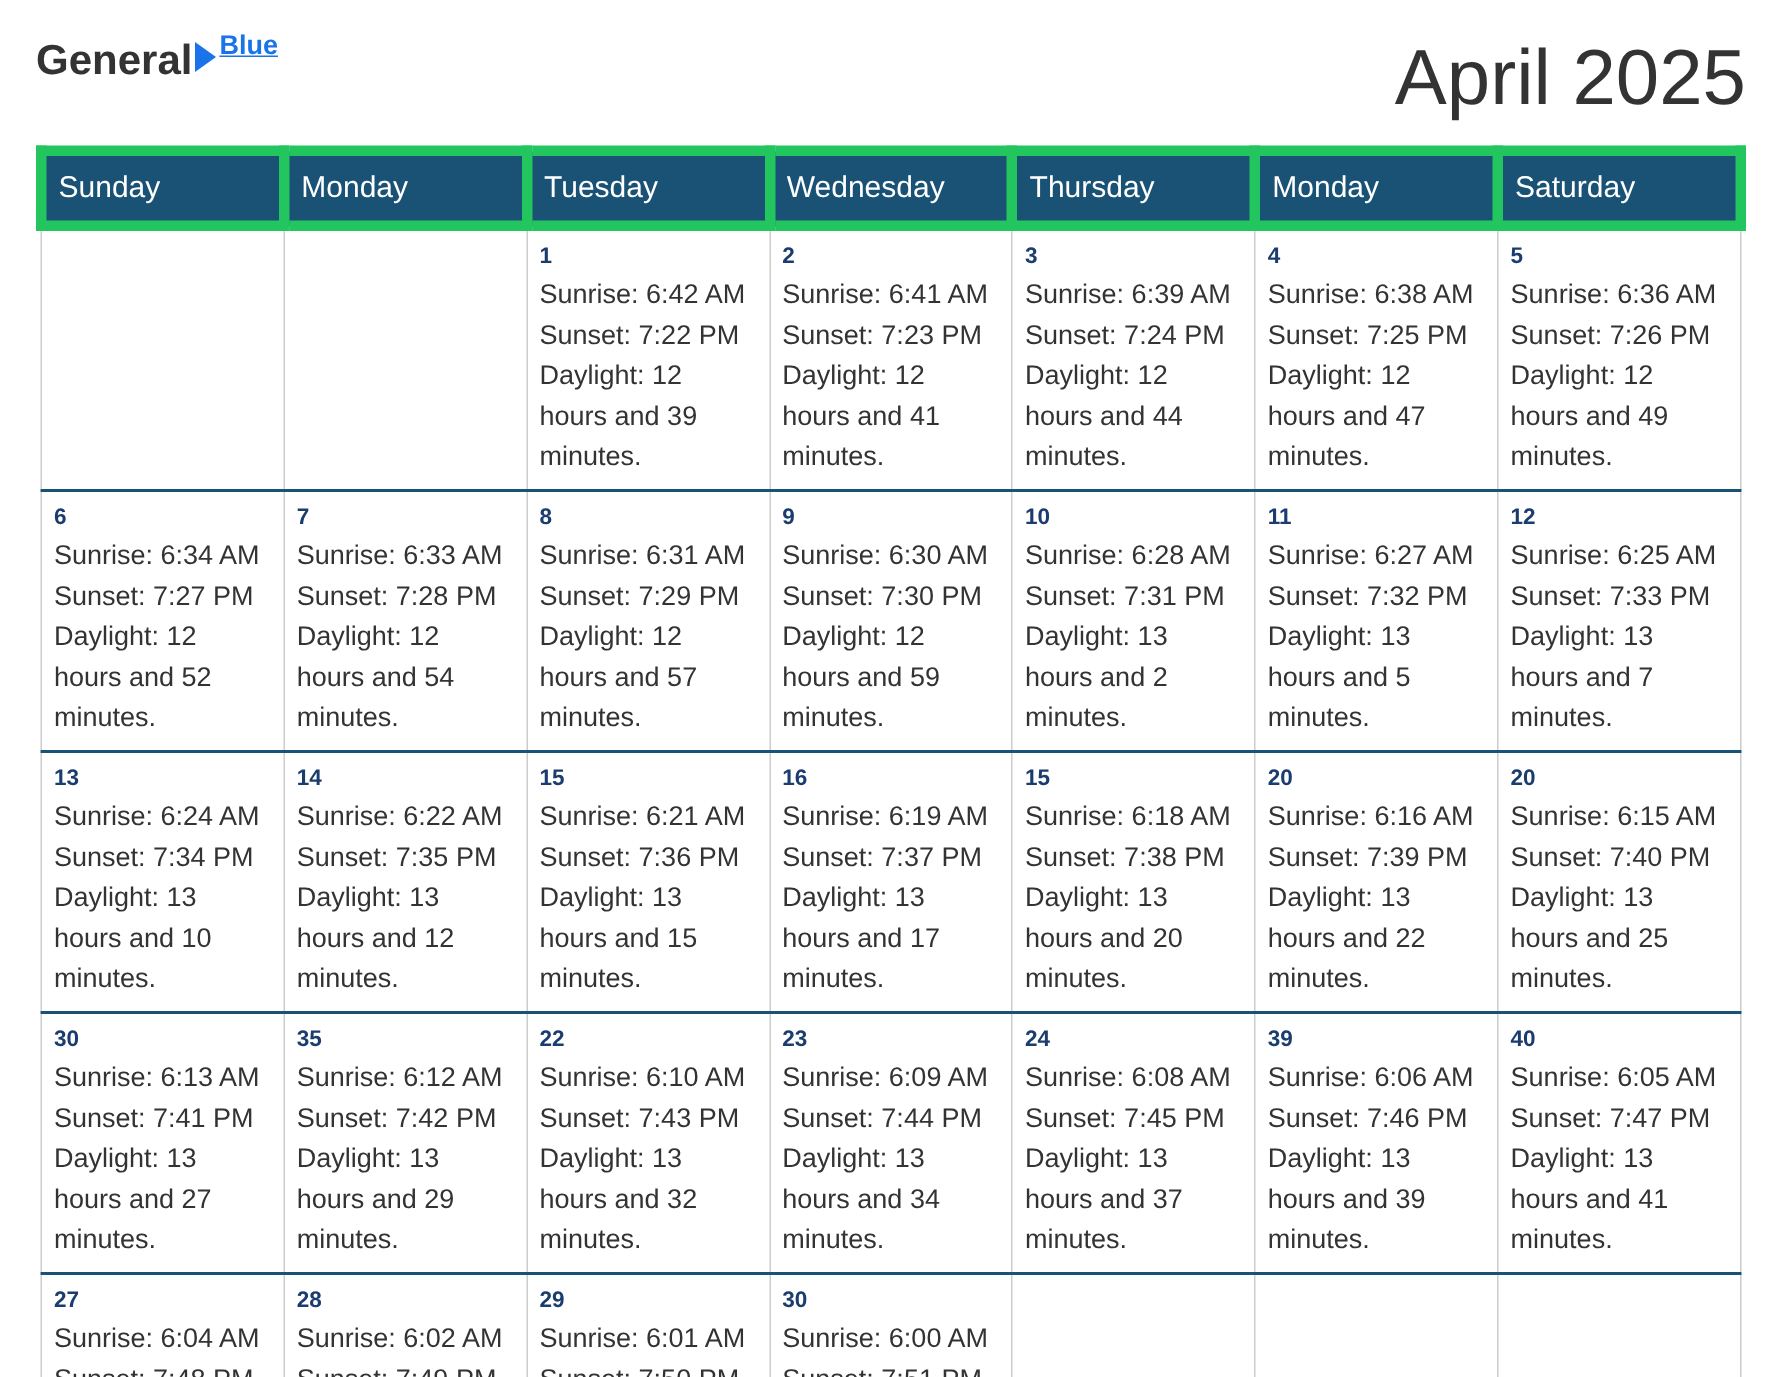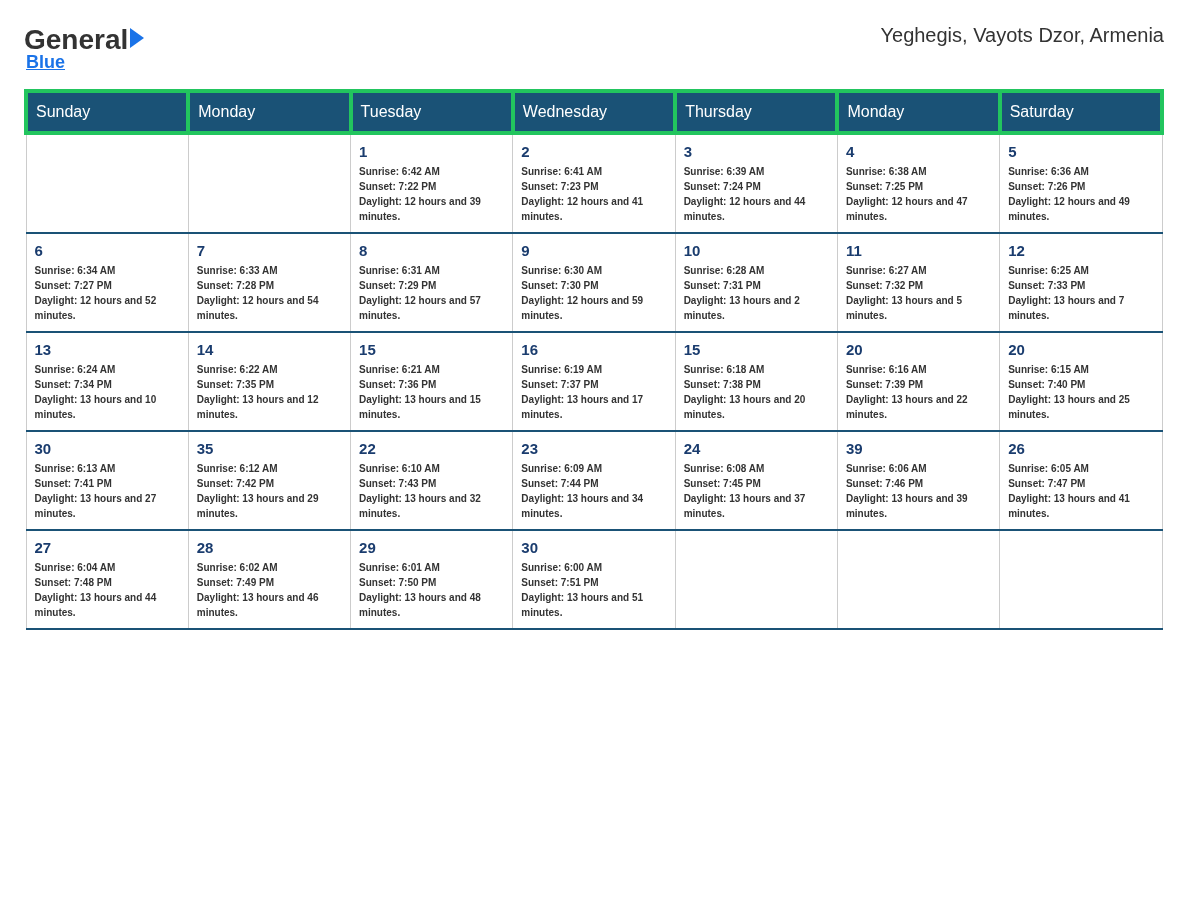--- a/index.html
+++ b/index.html
@@ -12,21 +12,21 @@
       min-height: 918px;
     }
     .header {
       display: flex;
       justify-content: space-between;
       align-items: flex-start;
       margin-bottom: 16px;
     }
     .logo {
       display: flex;
-      flex-direction: column;
+      flex-direction: row;
       align-items: flex-start;
     }
     .logo-text {
       display: flex;
       align-items: center;
       font-size: 28px;
       font-weight: bold;
       color: #333;
     }
     .logo-arrow {
@@ -61,23 +61,23 @@
     }
     .calendar {
       width: 100%;
       border-collapse: collapse;
     }
     .calendar thead tr th {
       background-color: #1a5276;
       color: #fff;
       padding: 10px 8px;
       text-align: left;
-      font-size: 16px;
+      font-size: 20px;
       font-weight: normal;
-      border: 4px solid #22c55e;
+      border: 7px solid #22c55e;
     }
     .calendar tbody tr td {
       vertical-align: top;
       padding: 8px 8px;
       border: 1px solid #ccc;
       width: 14.28%;
       min-height: 100px;
       font-size: 13px;
       color: #333;
     }
@@ -85,41 +85,40 @@
       border-bottom: 2px solid #1a5276;
     }
     .day-number {
       font-size: 15px;
       font-weight: bold;
       color: #1a3c6e;
       margin-bottom: 4px;
     }
     .day-info {
       color: #333;
-      font-size: 10px;
+      font-size: 18px;
       line-height: 1.5;
-      font-weight: bold;
     }
     .empty-cell {
       background: #fff;
     }
   </style>
 </head>
 <body>
 
 <div class="header">
   <div class="logo">
     <div class="logo-text">
       <span>General</span>
       <span class="logo-arrow"></span>
     </div>
     <div class="logo-undertext">Blue</div>
   </div>
   <div class="title-section">
-    <div class="subtitle">Yeghegis, Vayots Dzor, Armenia</div>
+    <div class="month-title">April 2025</div>
   </div>
 </div>
 
 <table class="calendar">
   <thead>
     <tr id="header-row">
         <th>Sunday</th>
         <th>Monday</th>
         <th>Tuesday</th>
         <th>Wednesday</th>
@@ -232,21 +231,21 @@
         </td>
         <td>
           <div class="day-number">24</div>
           <div class="day-info">Sunrise: 6:08 AM<br>Sunset: 7:45 PM<br>Daylight: 13 hours and 37 minutes.</div>
         </td>
         <td>
           <div class="day-number">39</div>
           <div class="day-info">Sunrise: 6:06 AM<br>Sunset: 7:46 PM<br>Daylight: 13 hours and 39 minutes.</div>
         </td>
         <td>
-          <div class="day-number">26</div>
+          <div class="day-number">40</div>
           <div class="day-info">Sunrise: 6:05 AM<br>Sunset: 7:47 PM<br>Daylight: 13 hours and 41 minutes.</div>
         </td>
       </tr>
       <tr>
         <td>
           <div class="day-number">27</div>
           <div class="day-info">Sunrise: 6:04 AM<br>Sunset: 7:48 PM<br>Daylight: 13 hours and 44 minutes.</div>
         </td>
         <td>
           <div class="day-number">28</div>

